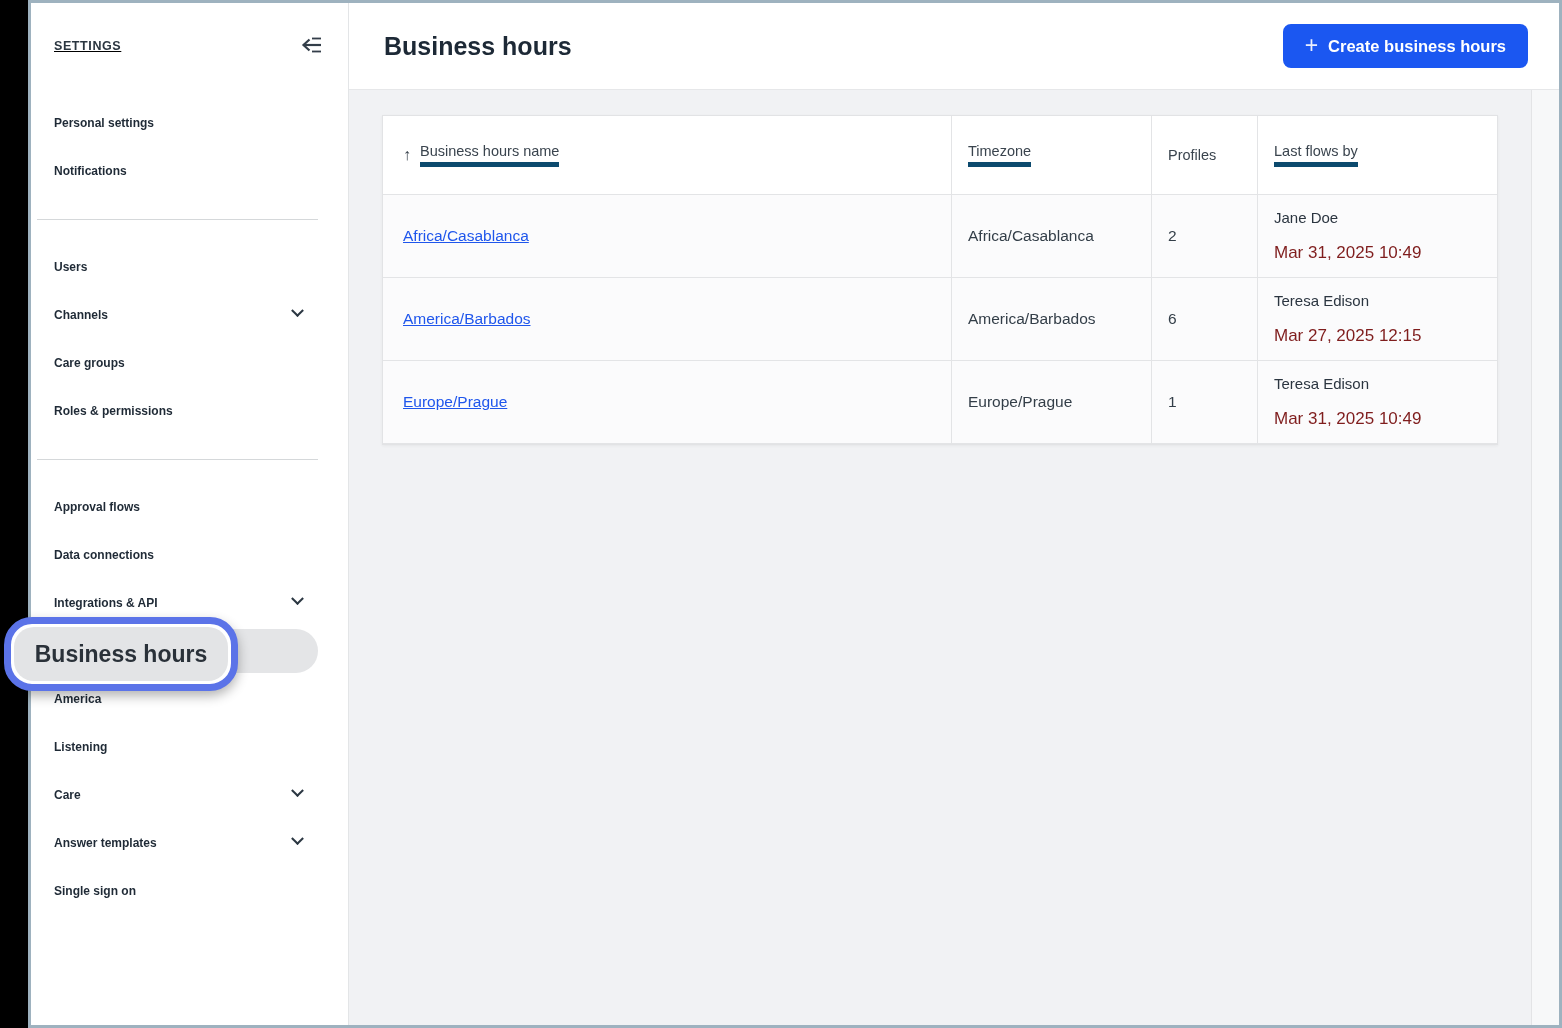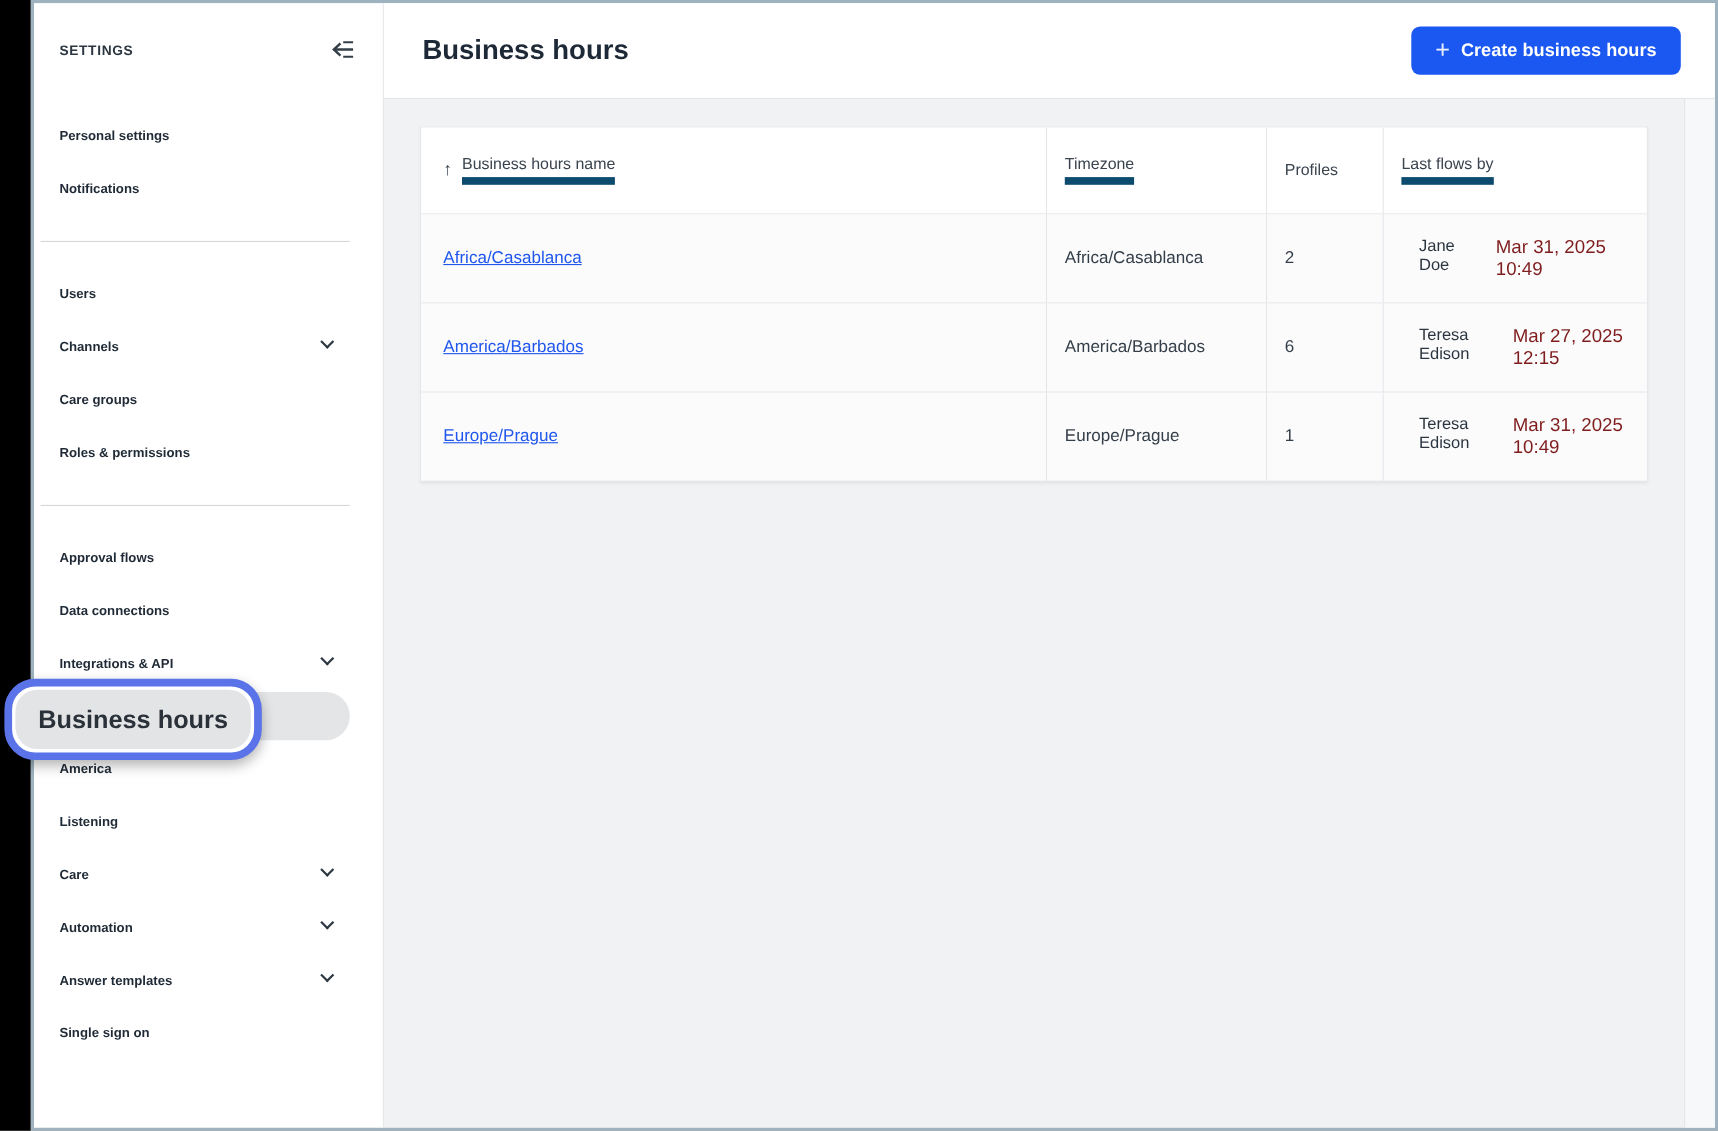--- a/index.html
+++ b/index.html
@@ -26,20 +26,21 @@
     width: 318px;
     background: #fff;
     border-right: 1px solid #e3e5e7;
   }
   .sidebar-header {
     display: flex;
     align-items: center;
     justify-content: space-between;
     padding: 30px 23px 0 23px;
     height: 56px;
+    text-decoration: underline;
   }
   .sidebar-title {
     font-size: 12.5px;
     font-weight: 700;
     letter-spacing: 0.6px;
     color: #2b3640;
   }
   .collapse-btn {
     background: none; border: none; cursor: pointer;
     width: 28px; height: 28px;
@@ -195,38 +196,38 @@
   .cell.head {
     min-height: 79px;
     background: #fff;
   }
   .cell.head .col-label {
     font-size: 14.5px;
     font-weight: 400;
     color: #3a444e;
   }
   .cell.head .sortable .col-label-text {
-    border-bottom: 7px solid #0c4a6e;
+    border-bottom: 5px solid #0c4a6e;
     padding-bottom: 3px;
   }
   .sortable { display: flex; align-items: center; gap: 9px; cursor: pointer; }
   .sort-arrow {
     font-size: 16px;
     color: #39434d;
     line-height: 1;
   }
   .cell.first { padding-left: 20px; }
   .row-link {
     font-size: 15.5px;
     color: #1f56ec;
     text-decoration: underline;
     cursor: pointer;
   }
   .cell-text { font-size: 15.5px; color: #333e48; }
-  .edited-block { display: flex; flex-direction: row; gap: 17px; padding: 14px 0; margin-left: 16px; }
+  .edited-block { display: flex; flex-direction: column; gap: 17px; padding: 14px 0; }
   .edited-name { font-size: 15px; color: #2b3540; }
   .edited-date { font-size: 17px; color: #7f1d1d; }
 </style>
 </head>
 <body>
 
 <div class="window">
 
   <aside class="sidebar">
     <div class="sidebar-header">
@@ -286,24 +287,20 @@
         <span class="label">America</span>
       </div>
       <div class="nav-item">
         <span class="label">Listening</span>
       </div>
       <div class="nav-item">
         <span class="label">Care</span>
         <span class="chevron"></span>
       </div>
       <div class="nav-item">
-        <span class="label">Automation</span>
-        <span class="chevron"></span>
-      </div>
-      <div class="nav-item">
         <span class="label">Answer templates</span>
         <span class="chevron"></span>
       </div>
       <div class="nav-item">
         <span class="label">Single sign on</span>
       </div>
     </nav>
   </aside>
 
   <main class="main">

